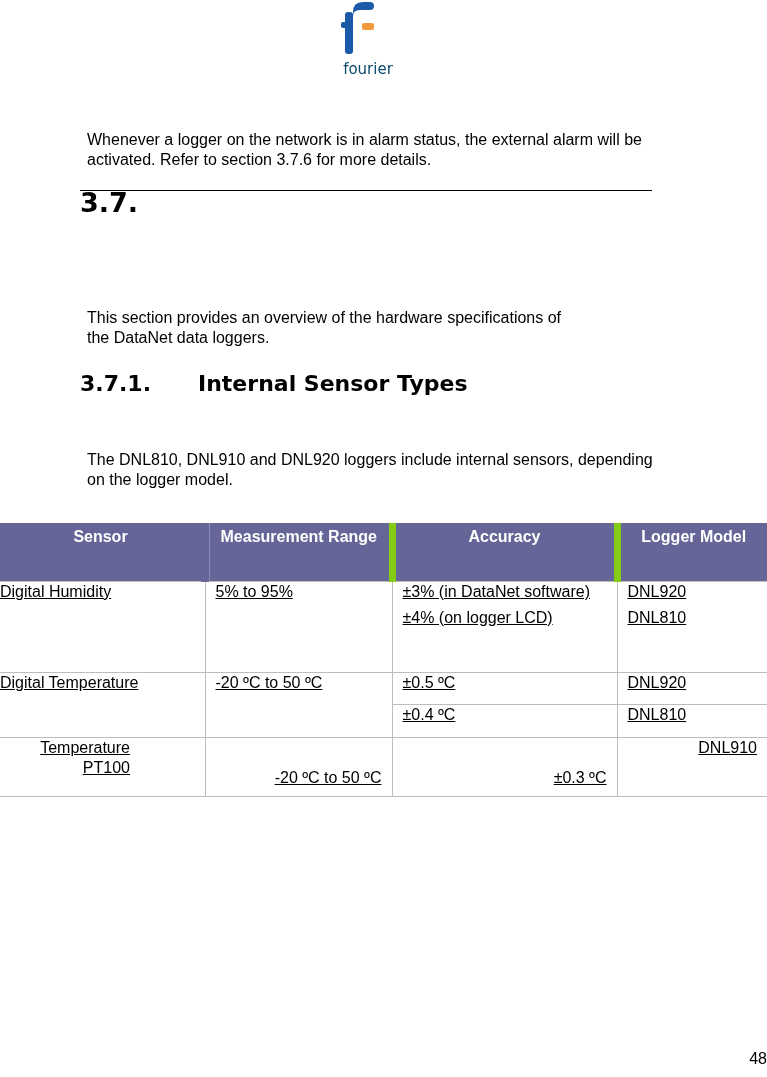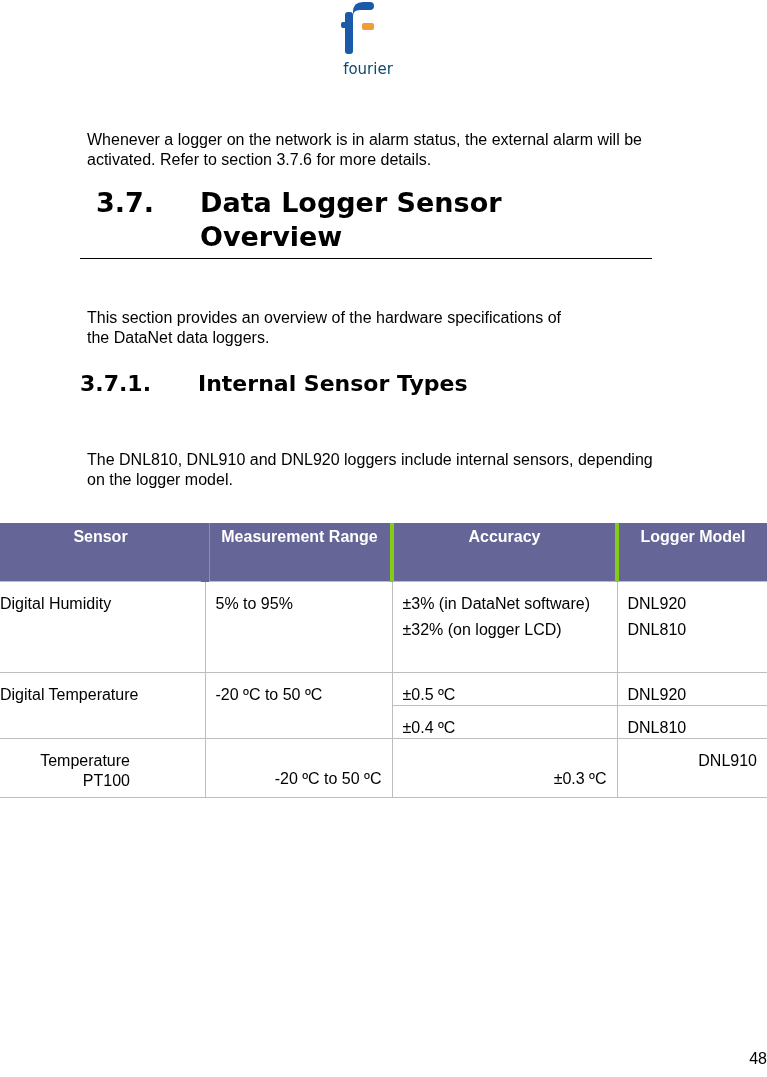--- a/index.html
+++ b/index.html
@@ -4,29 +4,29 @@
 <style>
   html, body { margin:0; padding:0; background:#ffffff; }
   body { width:767px; height:1077px; position:relative; overflow:hidden;
          font-family:"Liberation Sans", sans-serif; color:#000; }
   .logo { position:absolute; left:330px; top:0; width:80px; height:80px; }
   .logo-word { position:absolute; left:0; top:60px; width:76px; text-align:center;
                font-family:"DejaVu Sans", sans-serif; font-size:15px; color:#0c4a6e; }
   .para { position:absolute; left:75px; font-size:16px; line-height:20px; margin:12px; }
   .h2 { position:absolute; left:80px; top:186px; width:572px; font-family:"DejaVu Sans", sans-serif;
         font-weight:bold; font-size:27px; line-height:34px; border-bottom:1px solid #000; padding-bottom:4px; }
-  .h2 .num { position:absolute; left:16px; top:0;text-align:center; }
+  .h2 .num { position:absolute; left:0; top:0;text-align:center; }
   .h2 .title { margin-left:120px; display:block; }
   .h3 { position:absolute; left:80px; top:370px; font-family:"DejaVu Sans", sans-serif;
         font-weight:bold; font-size:22px; line-height:28px; }
   .h3 .num { display:inline-block; width:118px; }
   table { position:absolute; left:0; top:523px; width:767px; border-collapse:collapse; font-size:16px; }
   th { background:#656597; color:#fff; font-weight:bold; font-size:16px; line-height:20px;
-       vertical-align:top; padding:4px 6px; text-align:center; border-right:4px solid #84cc16; }
-  td { border:1px solid #bdbdbd; vertical-align:top; padding:12px 10px 0 10px; line-height:20px; }
+       vertical-align:top; padding:4px 6px; text-align:center; border-right:7px solid #84cc16; }
+  td { border:1px solid #bdbdbd; vertical-align:top; padding:0 10px 0 10px; line-height:20px;text-decoration:underline; }
   td.first { padding-left:0; border-left:none; }
   td.last, th.last { border-right:none; }
   .pageno { position:absolute; left:0; width:767px; top:1050px; text-align:right; font-size:16px; }
   p.sub { margin:0; }
 </style>
 </head>
 <body>
 
 <div class="logo">
   <svg width="76" height="58" viewBox="0 0 76 58">
@@ -35,21 +35,20 @@
     <path d="M23 12 Q23 2 33 2 L40 2 Q44 2 44 6 Q44 10 40 10 L30 10 Q23 10 23 16 Z" fill="#1a5aa8"></path>
     <rect x="32" y="23" width="12" height="7" rx="2" fill="#f39a3c"></rect>
   </svg>
   <div class="logo-word">fourier</div>
 </div>
 
 <p class="para" style="top:118px;width:620px;">Whenever a logger on the network is in alarm status, the external alarm will be activated. Refer to section 3.7.6 for more details.</p>
 
 <div class="h2">
   <span class="num">3.7.</span>
-  <span class="title" style="width:340px;">Data Logger Sensor Overview</span>
 </div>
 
 <p class="para" style="top:296px;width:480px;">This section provides an overview of the hardware specifications of the DataNet data loggers.</p>
 
 <div class="h3">
   <span class="num">3.7.1.</span><span>Internal Sensor Types</span>
 </div>
 
 <p class="para" style="top:438px;width:570px;">The DNL810, DNL910 and DNL920 loggers include internal sensors, depending on the logger model.</p>
 
@@ -65,21 +64,21 @@
     <th><span>Sensor</span></th>
     <th style="border-left:8px solid #656597;box-shadow:inset 1px 0 0 #8c8cb8;"><span>Measurement Range</span></th>
     <th><span>Accuracy</span></th>
     <th class="last"><span>Logger Model</span></th>
   </tr>
   <tr style="height:91px;">
     <td class="first" style="padding-left:0;"><span>Digital Humidity</span></td>
     <td><span>5% to 95%</span></td>
     <td>
       <p class="sub">±3% (in DataNet software)</p>
-      <p class="sub" style="margin-top:6px;">±32% (on logger LCD)</p>
+      <p class="sub" style="margin-top:6px;">±4% (on logger LCD)</p>
     </td>
     <td class="last">
       <p class="sub">DNL920</p>
       <p class="sub" style="margin-top:6px;">DNL810</p>
     </td>
   </tr>
   <tr style="height:32px;">
     <td class="first" rowspan="2"><span>Digital Temperature</span></td>
     <td rowspan="2"><span>-20 ºC to 50 ºC</span></td>
     <td><span>±0.5 ºC</span></td>

